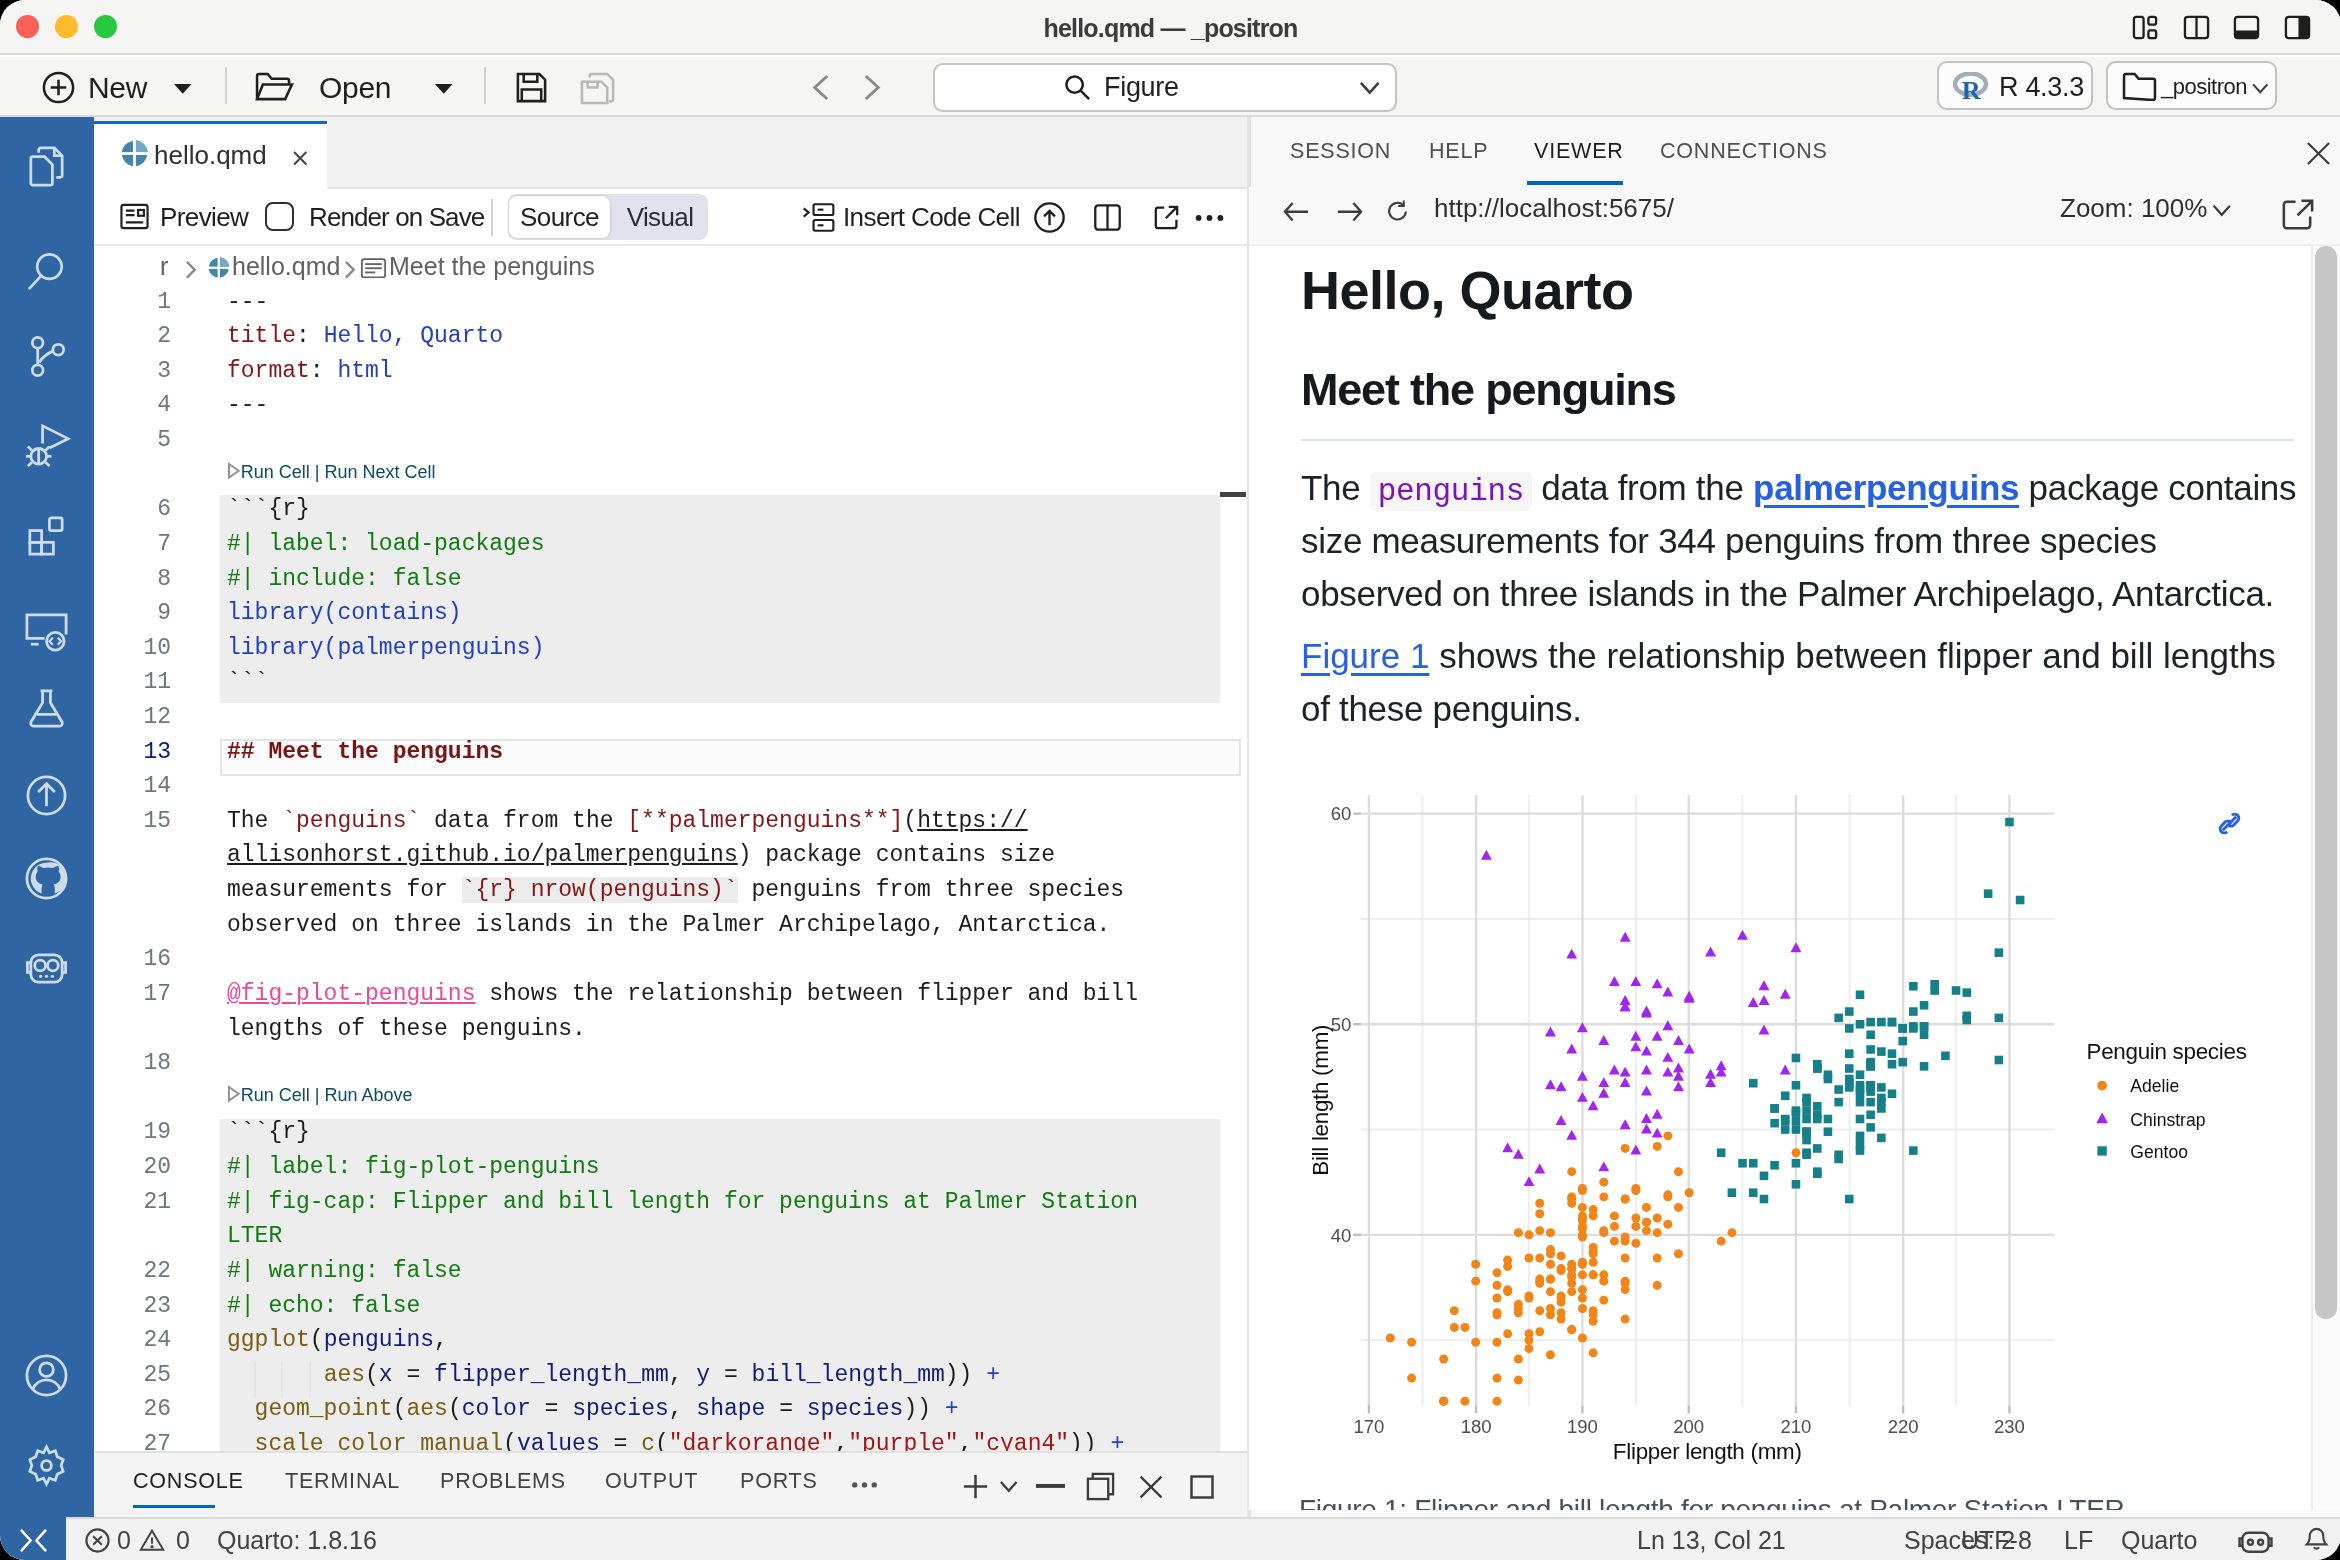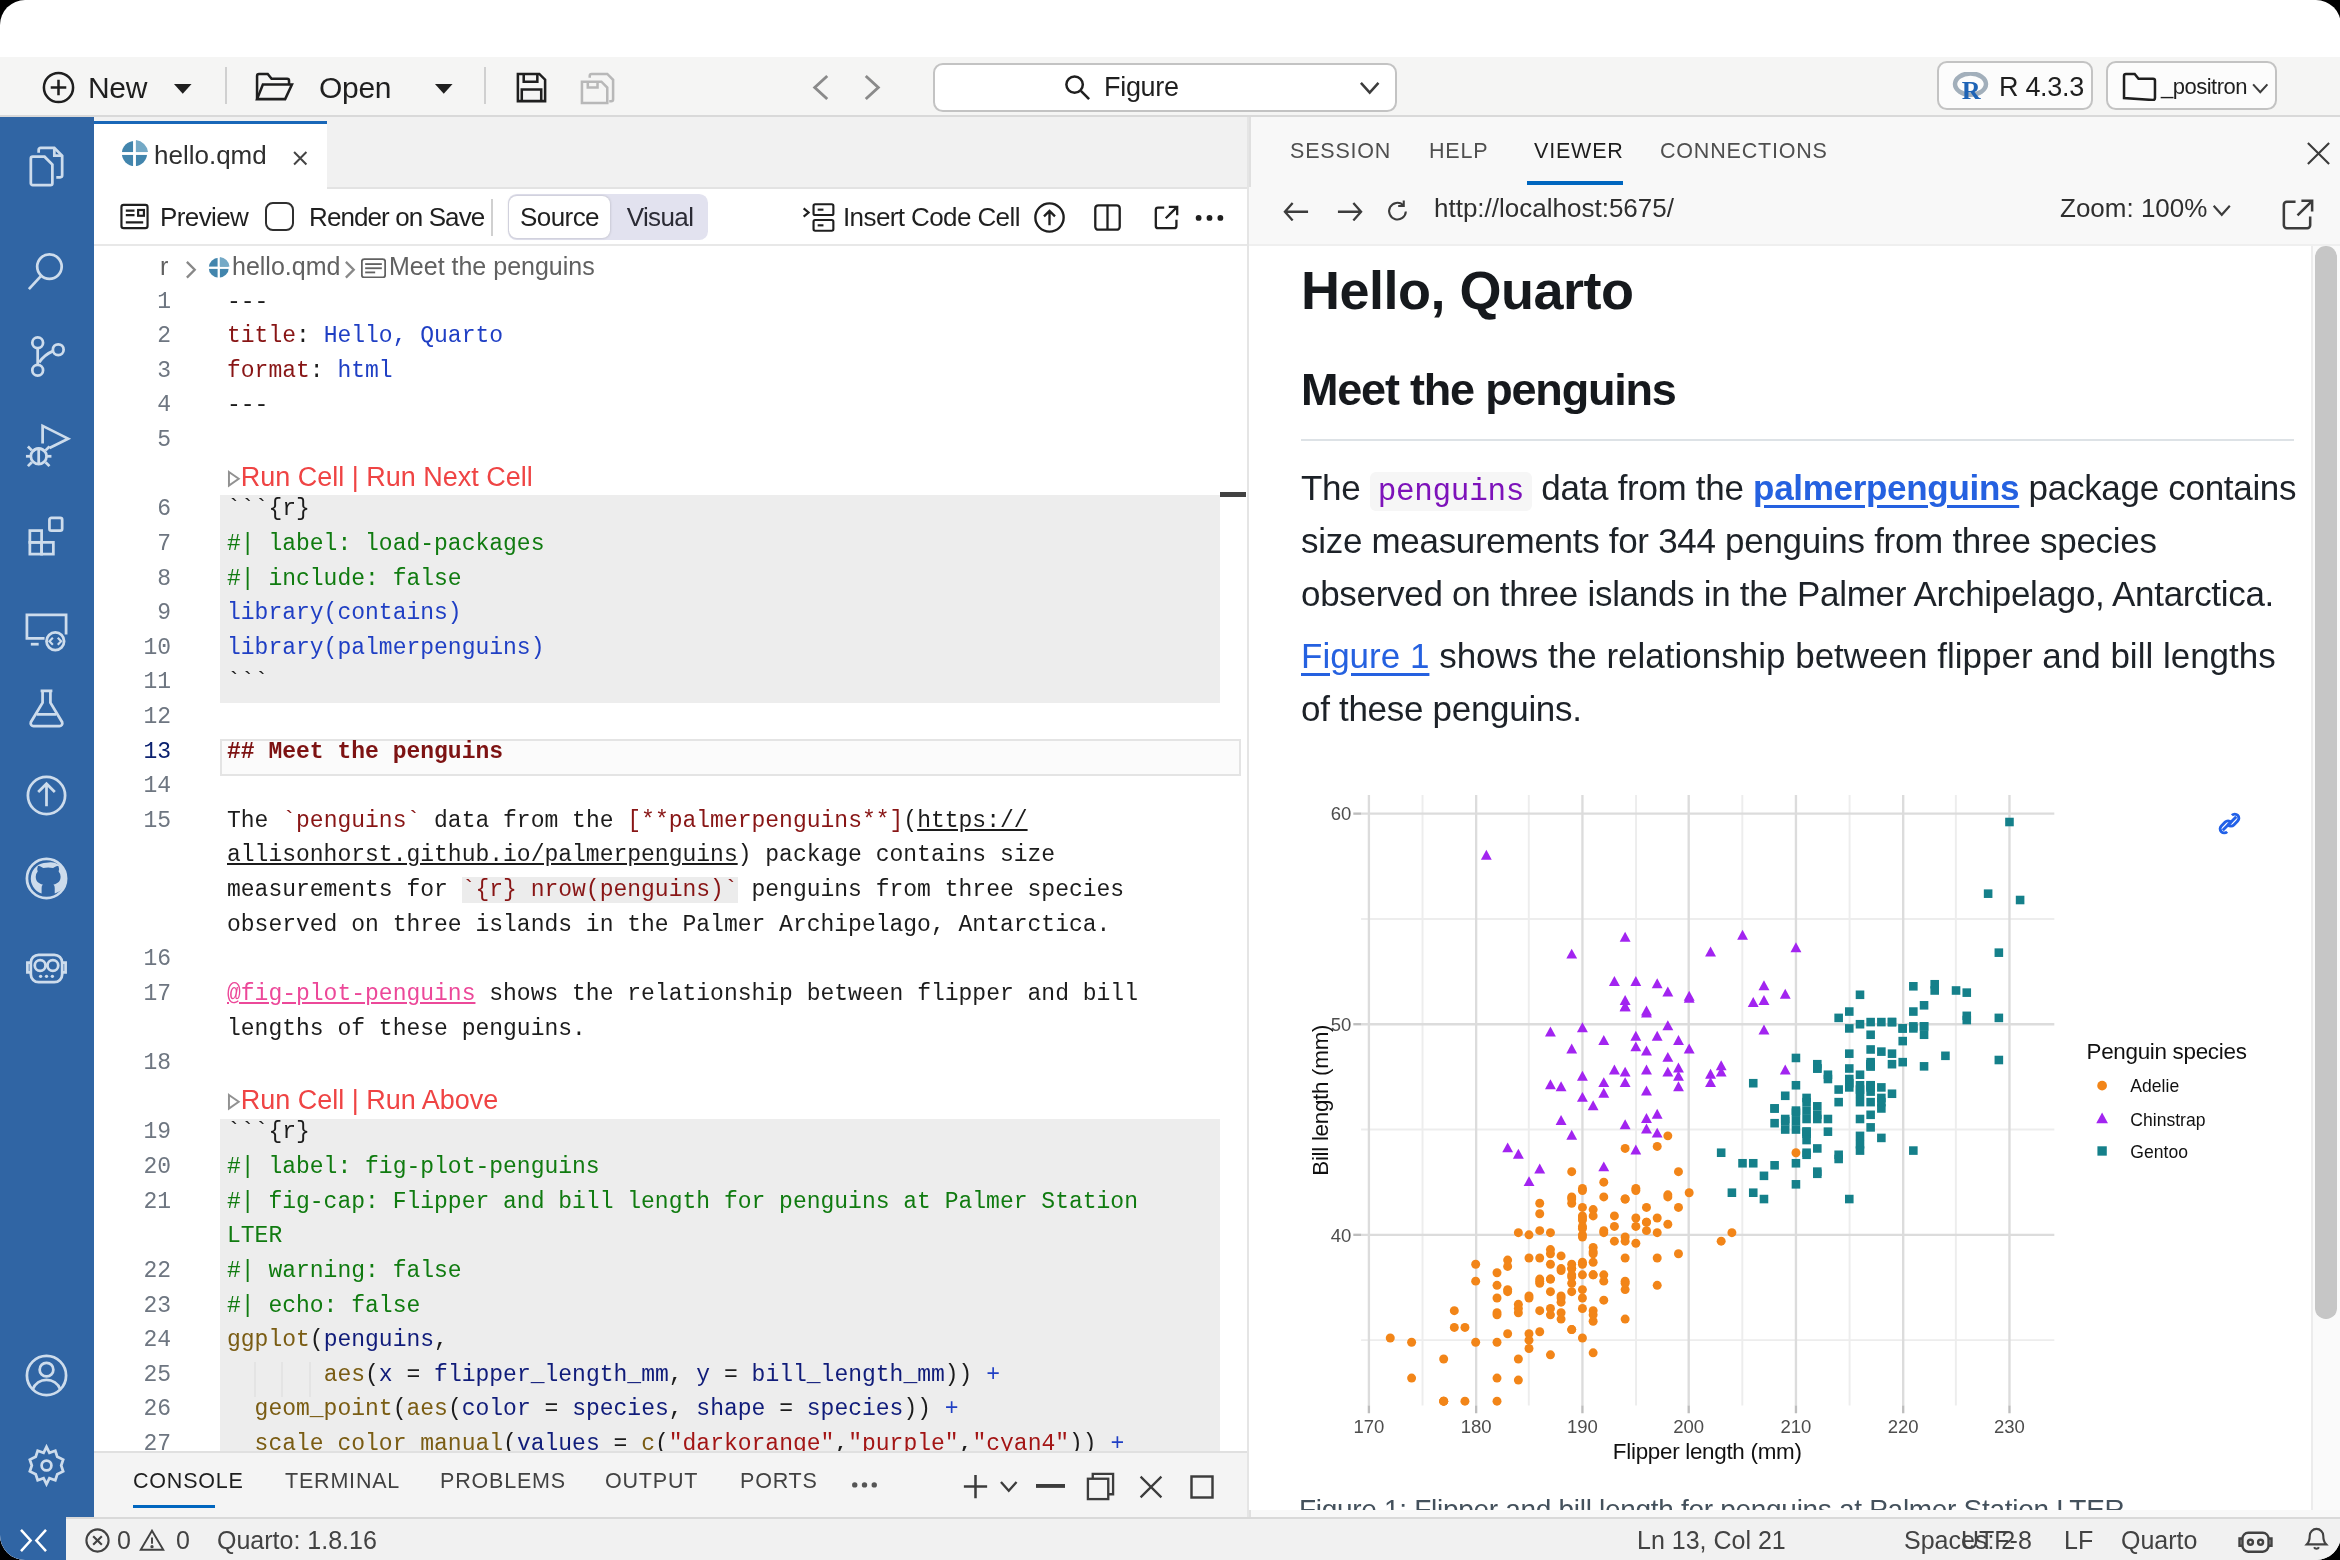--- a/index.html
+++ b/index.html
@@ -20,21 +20,21 @@
 #actbar svg { position:absolute; left:23.4px; }
 
 #tabstrip { position:absolute; left:94px; top:117px; width:1155px; height:72px; background:#f1f1f1; border-bottom:2px solid #e3e3e3; }
 #tab1 { position:absolute; left:0; top:3.9px; width:233px; height:68px; background:#fff; border-top:3.9px solid #1967b8; }
 #edtoolbar { position:absolute; left:94px; top:189px; width:1155px; height:57px; background:#fff; border-bottom:2px solid #e8e8e8; }
 #breadcrumbs { position:absolute; left:94px; top:246px; width:1155px; height:45px; background:#fff; font-size:25px; color:#616161; }
 #codearea { position:absolute; left:94px; top:290px; width:1155px; height:1162px; background:#fff; overflow:hidden; }
 .cellbg { position:absolute; left:126px; width:1000px; background:#ededed; }
 .crow { position:absolute; left:133px; white-space:pre; font-family:"Liberation Mono", monospace; font-size:23px; color:#1c1c1c; }
 .lnum { position:absolute; width:77px; text-align:right; font-family:"Liberation Mono", monospace; font-size:23px; color:#6e7681; }
-.lens { position:absolute; left:133px; font-size:27px; color:#ef4444; white-space:pre; }
+.lens { position:absolute; left:133px; font-size:18px; color:#0c4a6e; white-space:pre; }
 .yk { color:#881515; } .yv { color:#1f3fc4; } .cg { color:#107b10; } .fb { color:#7a5c13; }
 .mh { color:#7d1212; font-weight:bold; } .vn { color:#101c7a; } .pu { color:#ec4899;text-decoration:underline; }
 .st { color:#a31515; } .op { color:#1f3fc4; }
 
 #panel { position:absolute; left:94px; top:1451px; width:1155px; height:66px; background:#f4f4f4; border-top:2px solid #e0e0e0; }
 .ptab { position:absolute; top:15.6px; font-size:21.5px; letter-spacing:0.8px; color:#424242; }
 
 #rpanel { position:absolute; left:1249px; top:117px; width:1091px; height:1400px; background:#f8f8f8; border-left:2px solid #e0e0e0; }
 .rtab { position:absolute; top:21.5px; font-size:21.5px; letter-spacing:0.8px; color:#4f4f4f; }
 #urlrow { position:absolute; left:1249px; top:187px; width:1106px; height:59px; background:#f8f8f8; border-bottom:2px solid #efefef; }
@@ -43,20 +43,44 @@
 .vcode { font-family:"Liberation Mono", monospace; font-size:31px; color:#7d12ba; background:#f6f6f6; border-radius:5.9px; padding:2px 7.8px; }
 a.vlink { color:#2561e0; text-decoration:underline; text-underline-offset:4.9px; }
 
 #statusbar { position:absolute; left:0; top:1517px; width:2341px; height:43px; background:#f1f1f1; border-top:2px solid #d9d9d9; font-size:25px; color:#424242; }
 .sbit { position:absolute; top:6.8px; }
 </style>
 </head>
 <body>
 <div id="win">
 
+<div id="titlebar">
+  <div class="tl" style="left:15.6px;background:#fe5f57"></div>
+  <div class="tl" style="left:55px;background:#febb2e"></div>
+  <div class="tl" style="left:94px;background:#27c83f"></div>
+  <div id="title">hello.qmd — _positron</div>
+
+  <svg class="abs" style="left:2132px;top:13.7px" width="27" height="27" viewBox="0 0 28 28" fill="none" stroke="#1f1f1f" stroke-width="2.4">
+    <rect x="2" y="3" width="10" height="22" rx="2.5"></rect>
+        <rect x="17" y="3" width="8" height="8" rx="2"></rect>
+        <rect x="17" y="17" width="8" height="8" rx="2"></rect>
+  </svg>
+  <svg class="abs" style="left:2183px;top:13.7px" width="27" height="27" viewBox="0 0 28 28" fill="none" stroke="#1f1f1f" stroke-width="2.4">
+    <rect x="2" y="3" width="24" height="22" rx="3"></rect>
+        <line x1="14" y1="3" x2="14" y2="25"></line>
+  </svg>
+  <svg class="abs" style="left:2233px;top:13.7px" width="27" height="27" viewBox="0 0 28 28">
+    <rect x="2" y="3" width="24" height="22" rx="3" fill="none" stroke="#1f1f1f" stroke-width="2.4"></rect>
+        <path d="M3 17 h22 v7 a2 2 0 0 1 -2 2 h-18 a2 2 0 0 1 -2 -2 Z" fill="#1f1f1f"></path>
+  </svg>
+  <svg class="abs" style="left:2284px;top:13.7px" width="27" height="27" viewBox="0 0 28 28">
+    <rect x="2" y="3" width="24" height="22" rx="3" fill="none" stroke="#1f1f1f" stroke-width="2.4"></rect>
+        <path d="M15 3 h9 a2 2 0 0 1 2 2 v18 a2 2 0 0 1 -2 2 h-9 Z" fill="#1f1f1f"></path>
+  </svg>
+</div>
 
 <div id="toolbar">
   <svg class="abs" style="left:41px;top:12.7px" width="35" height="35" viewBox="0 0 36 36" fill="none" stroke="#1f1f1f" stroke-width="2.6">
     <circle cx="18" cy="18" r="15"></circle>
         <line x1="18" y1="10" x2="18" y2="26"></line>
         <line x1="10" y1="18" x2="26" y2="18"></line>
   </svg>
   <div class="tbtxt" style="left:88px">New</div>
   <svg class="abs" style="left:172px;top:25px" width="21.5" height="13.7" viewBox="0 0 22 14" fill="#1f1f1f">
         <path d="M2 2 L11 12 L20 2 Z"></path>

